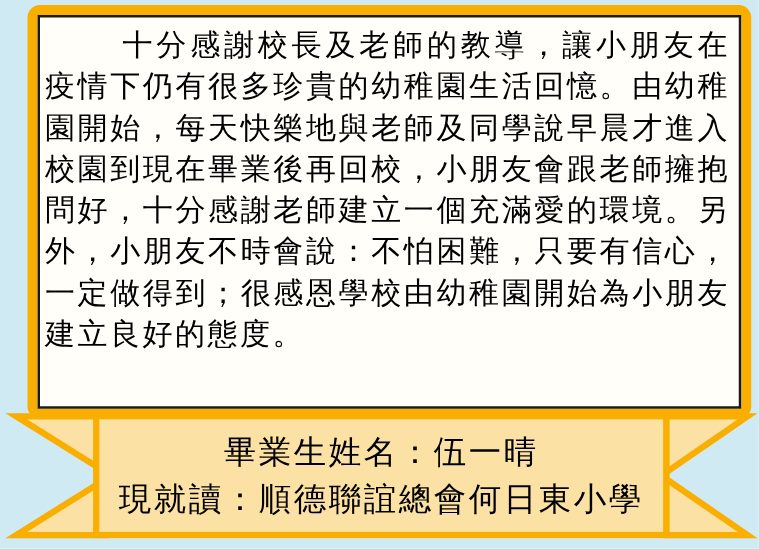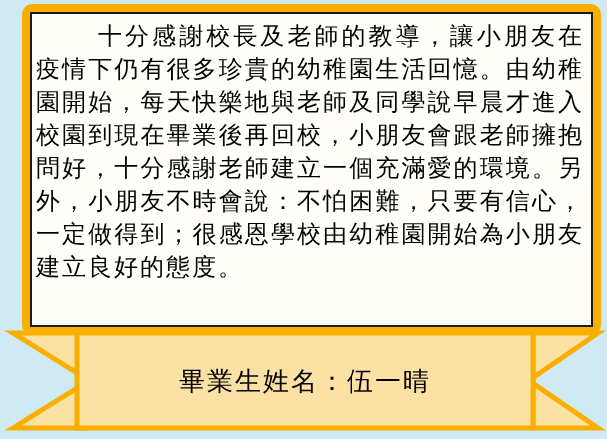--- a/index.html
+++ b/index.html
@@ -89,15 +89,16 @@
   </div>
 
   <svg class="ribbon-svg" viewBox="0 0 607 110" xmlns="http://www.w3.org/2000/svg">
     <polygon class="ribbon-shape" points="85,8 13,8 89,55.5 13,103 85,103"></polygon>
     <polygon class="ribbon-shape" points="533,8 598,8 529,55.5 598,103 533,103"></polygon>
     <rect class="ribbon-shape" x="77" y="8" width="456" height="95"></rect>
   </svg>
 
   <div class="ribbon-text">
     <div>畢業生姓名：伍一晴</div>
+    <div>現就讀：順德聯誼總會何日東小學</div>
   </div>
 
 </div>
 
 </body></html>

